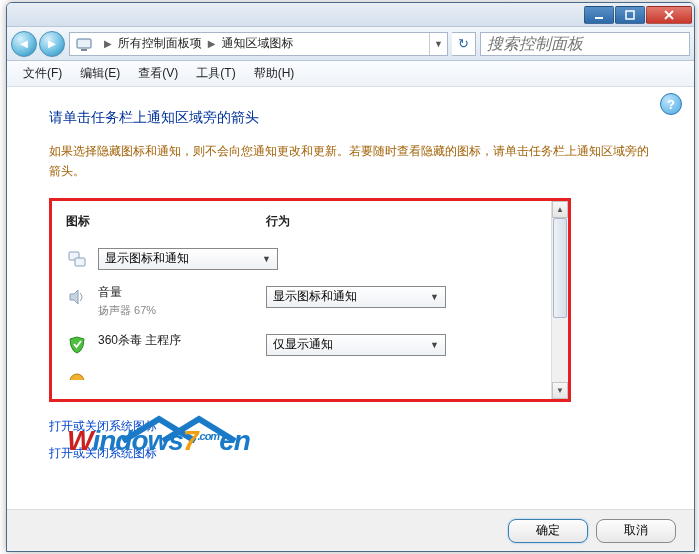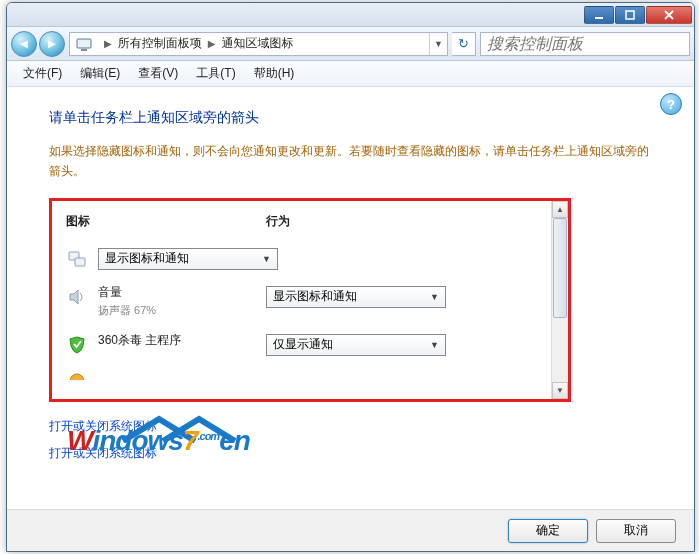--- a/index.html
+++ b/index.html
@@ -42,21 +42,21 @@
   .row-sub { font-size:11px; color:#888; margin-top:2px; }
   .row-select { width:180px; height:22px; border:1px solid #888; background:linear-gradient(#fff,#eef1f5); font-size:12px; padding:0 6px; display:flex; align-items:center; justify-content:space-between; margin-top:2px; }
   .row-select .caret { font-size:9px; color:#444; }
   .cutoff-row { display:flex; align-items:center; margin-top:4px; height:10px; overflow:hidden; }
   .links { margin-top: 16px; font-size: 12px; }
   .links a { color: #0044cc; text-decoration: none; display:block; margin-bottom:10px; }
   .watermark { position:absolute; left:60px; top:422px; pointer-events:none; font-family: "Arial Black", sans-serif; font-weight:900; font-size:28px; font-style:italic; letter-spacing:-1px; }
   .watermark .w { display:inline-block; }
   .wm-roof { position:absolute; left:114px; top:410px; width:120px; height:30px; pointer-events:none; }
   .footer { position:absolute; bottom:0; left:0; right:0; height:42px; background:#f0f0f0; border-top:1px solid #ddd; display:flex; justify-content:flex-end; align-items:center; padding-right:18px; gap:8px; }
-  .btn { width:80px; height:24px; background:linear-gradient(#fdfdfd,#e8e8e8); border:1px solid #8a8a8a; border-radius:3px; font-size:12px; display:flex; align-items:center; justify-content:center; cursor:default; }
+  .btn { width:80px; height:24px; background:linear-gradient(#fdfdfd,#e8e8e8); border:1px solid #8a8a8a; border-radius:8px; font-size:12px; display:flex; align-items:center; justify-content:center; cursor:default; }
   .btn.primary { border:1px solid #3c7fb1; box-shadow: 0 0 2px #6fb7e8; }
 </style>
 </head>
 <body>
 
 <div class="window">
 
   <div class="titlebar">
     <div class="win-btn min">
         <svg width="10" height="10">

